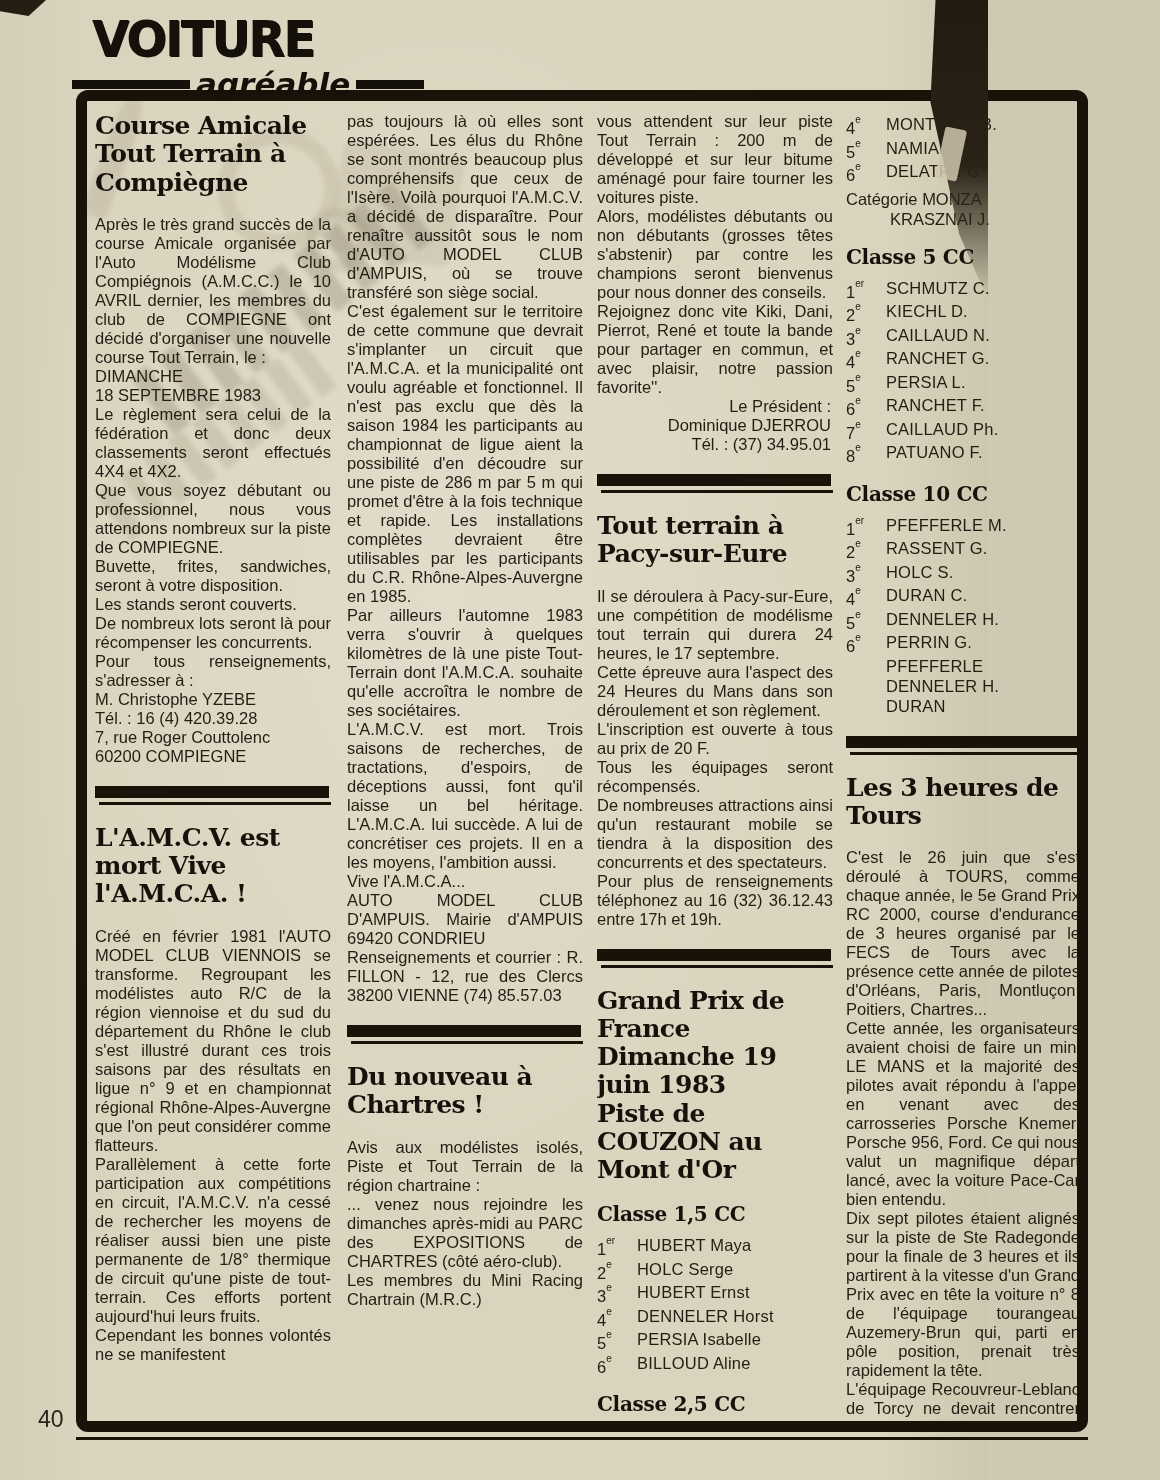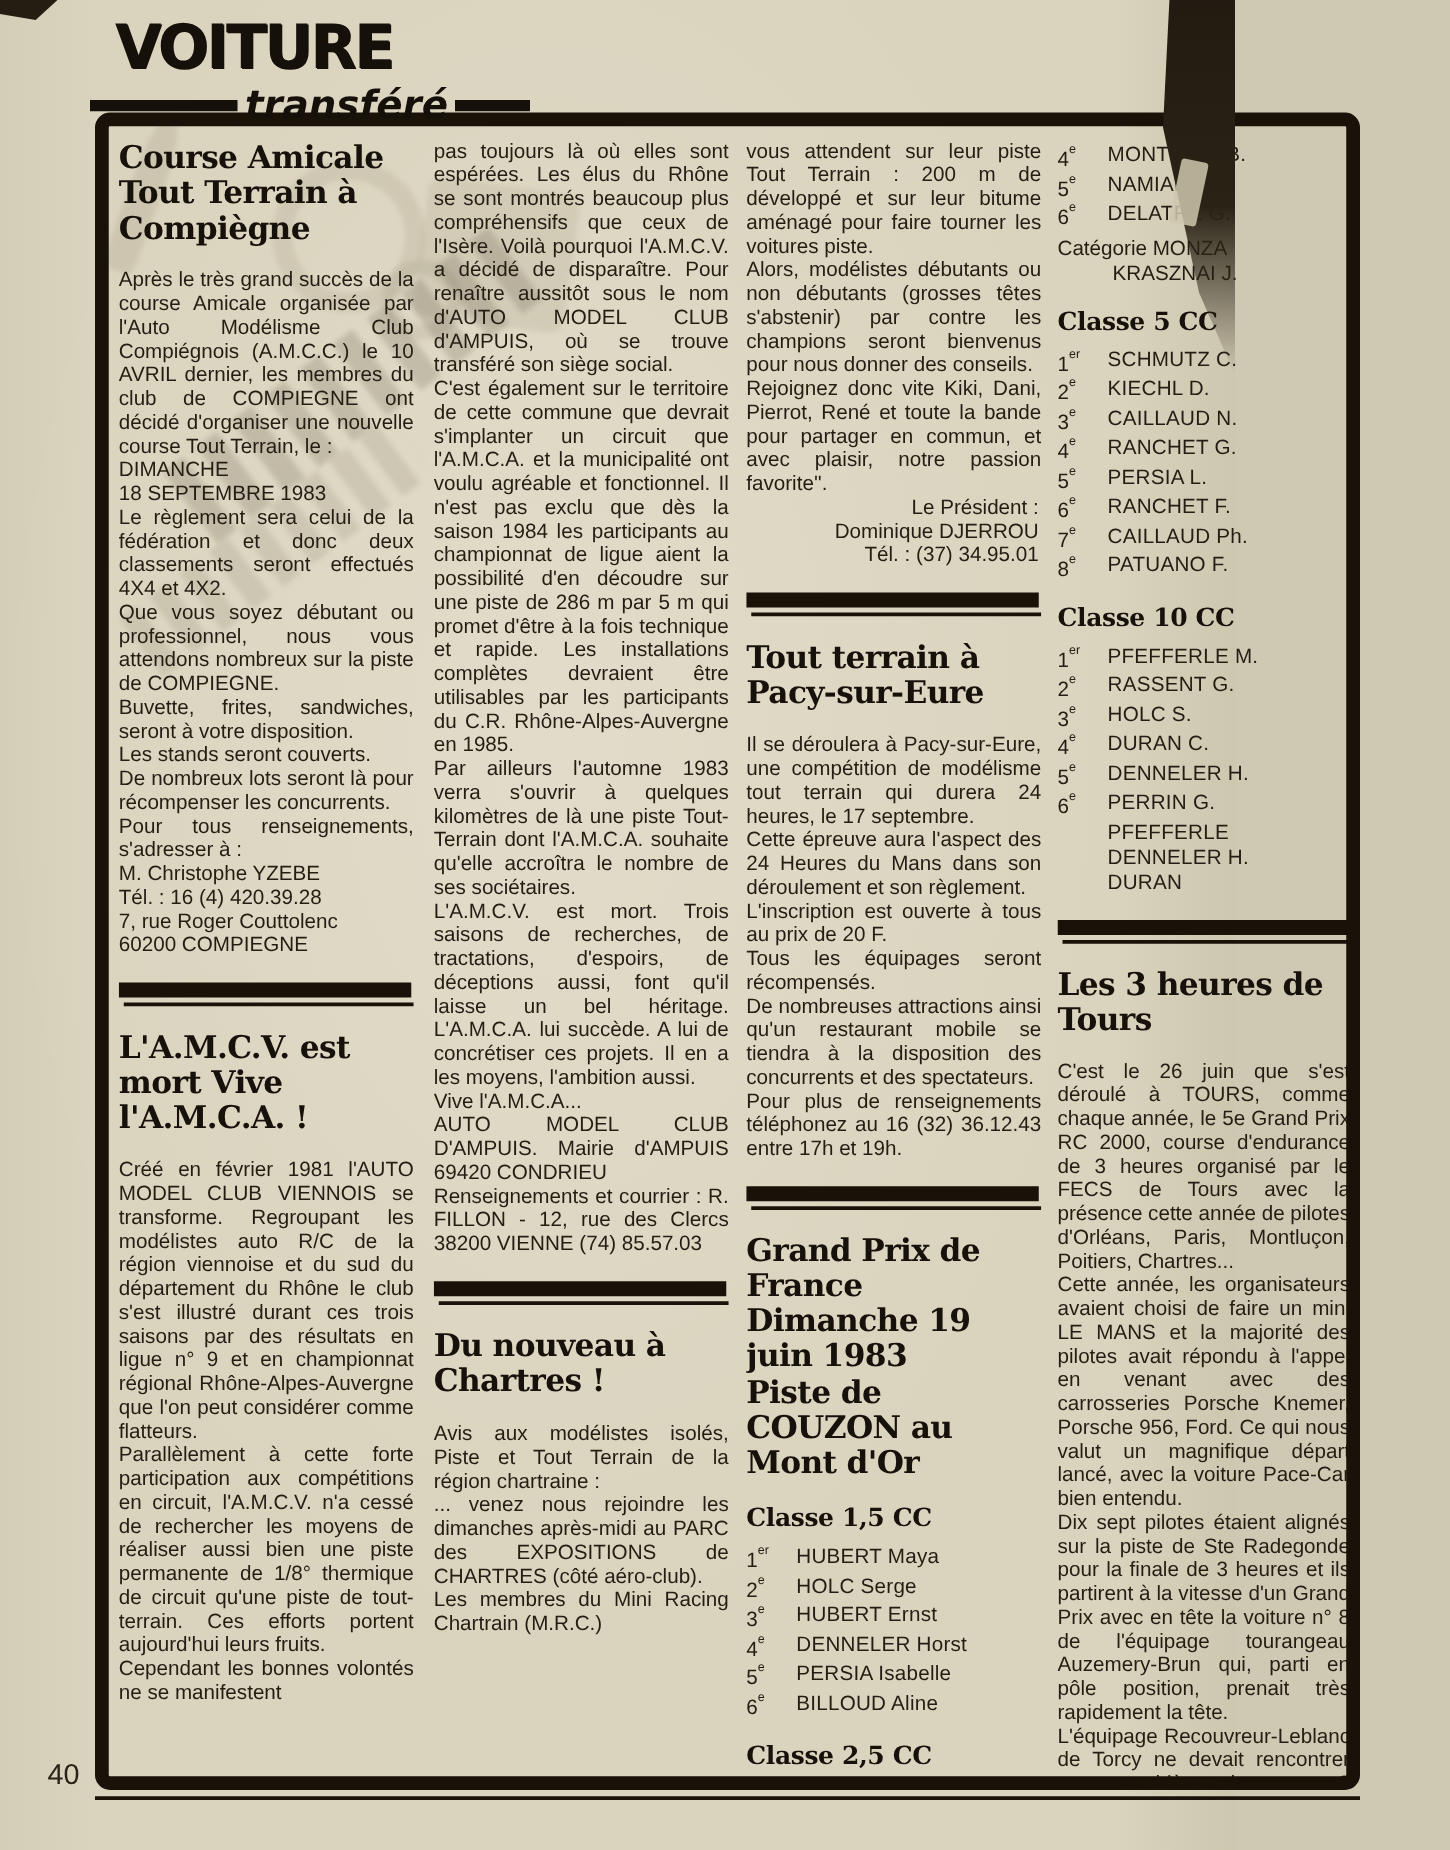--- a/index.html
+++ b/index.html
@@ -114,21 +114,21 @@
   <div class="ghost g-ring1"></div>
   <div class="ghost g-ring2"></div>
   <div class="ghost g-block"></div>
   <div class="ghost g-banner1"></div>
   <div class="ghost g-banner2"></div>
 
   <div class="masthead">
     <div class="mast-title">VOITURE</div>
     <div class="mast-sub-row">
       <span class="mast-bar left"></span>
-      <span class="mast-sub">transféré</span>
+      <span class="mast-sub">agréable</span>
       <span class="mast-bar right"></span>
     </div>
   </div>
 
   <div class="corner-dark"></div>
   <div class="corner-mark"></div>
   <div class="corner-wedge"></div>
 
   <div class="frame"></div>
 

